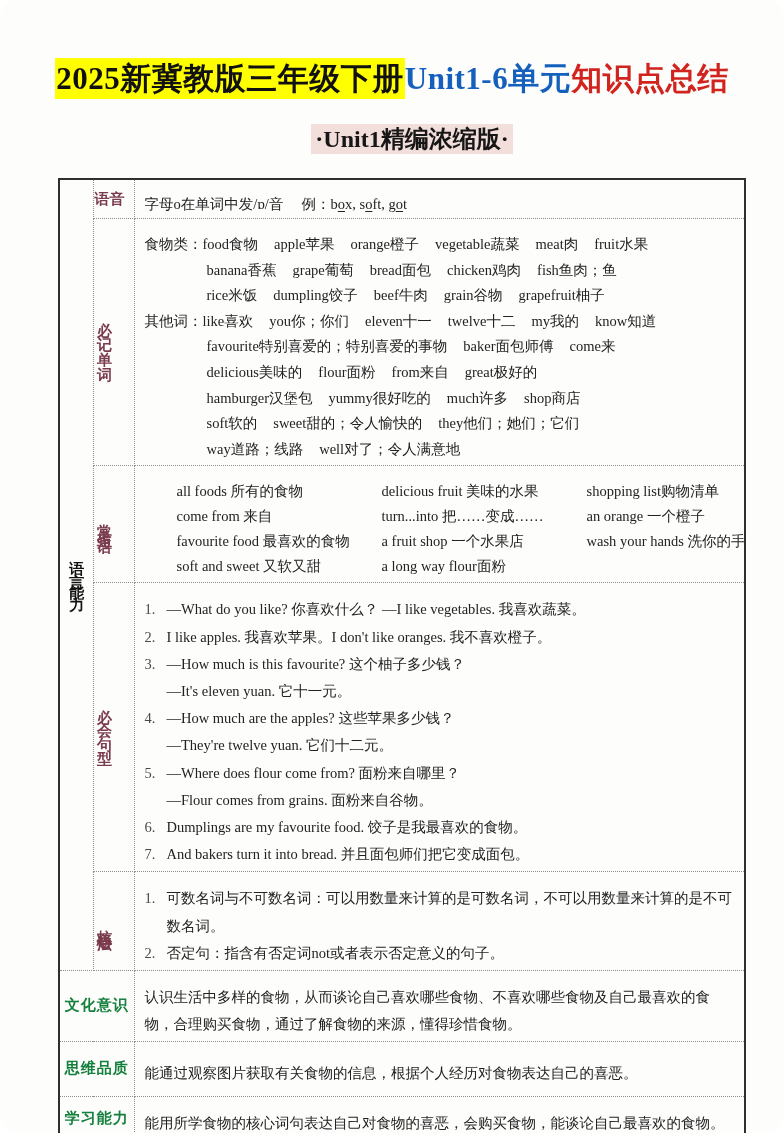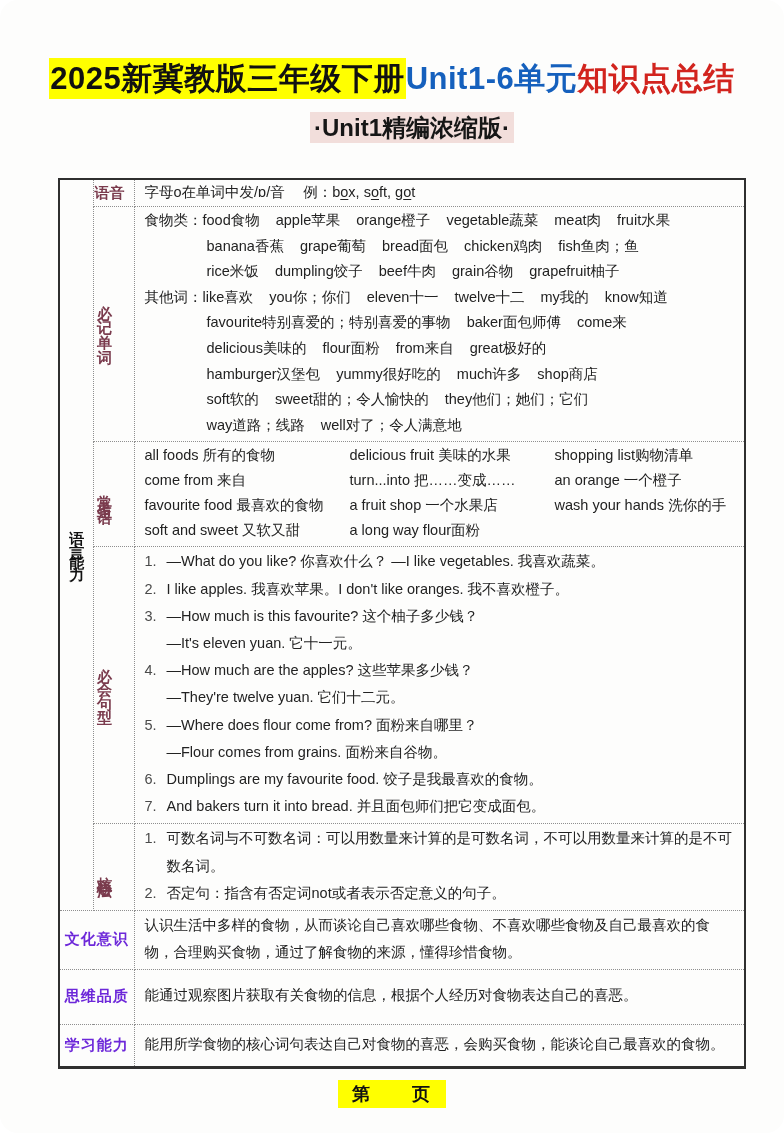--- a/index.html
+++ b/index.html
@@ -7,61 +7,61 @@
     --title-blue:#1560bd;
     --title-red:#d2241e;
     --subtitle-pink:#f2dedb;
     --label-maroon:#7a3b4d;
     --border-dark:#2f2f2f;
     --border-dot:#8f8f8f;
   }
   html,body{margin:0;padding:0;background:#ffffff;}
   .page{
     position:relative;width:784px;height:1133px;background:#fdfdfc;overflow:hidden;
-    font-family:Liberation Sans, sans-serif;color:#1c1c1c;border-radius:18px;
+    font-family:Liberation Serif, serif;color:#1c1c1c;border-radius:18px;
   }
   
   .title{
     padding-top:56px;text-align:center;font-size:31px;font-weight:bold;
     letter-spacing:0.5px;line-height:46px;white-space:nowrap;
   }
   .title .t-hl{background:var(--highlight-yellow);color:#111;padding:3px 1px;}
   .title .t-blue{color:var(--title-blue);}
   .title .t-red{color:var(--title-red);}
-  .subtitle{margin-top:10px;text-align:center;font-size:24px;font-weight:bold;padding-left:40px;}
+  .subtitle{margin-top:21px;text-align:center;font-size:24px;font-weight:bold;padding-left:40px;}
   .subtitle .sub-hl{background:var(--subtitle-pink);color:#161616;padding:2px 4px;}
   
   table.sheet{
     position:absolute;left:58px;top:178px;width:688px;
     border-collapse:collapse;table-layout:fixed;
     border:2px solid var(--border-dark);border-bottom-width:3px;
     font-size:14.5px;
   }
   table.sheet td{border:1px dotted var(--border-dot);vertical-align:middle;}
   col.cA{width:34px;} col.cB{width:41px;} col.cC{width:auto;}
-  td.content{vertical-align:middle;padding:1px 8px 3px 10px;line-height:26px;color:#222;}
+  td.content{vertical-align:middle;padding:13px 8px 3px 10px;line-height:26px;color:#222;}
   
   td.lab{text-align:left;color:var(--label-maroon);font-weight:bold;font-size:15px;}
   .vtext{writing-mode:vertical-rl;text-orientation:upright;margin:0 auto;display:inline-block;}
   .ls-a{letter-spacing:15px;} 
   .ls-b{letter-spacing:5px;}  
   .ls-c{letter-spacing:14px;} 
   .ls-d{letter-spacing:2px;}  
   td.outer{ text-align:center;color:#111;font-weight:bold;font-size:15px;}
   td.outer .vtext{letter-spacing:12px;}
-  td.hlab{text-align:center;color:#6d28d9;font-weight:bold;font-size:15px;letter-spacing:1px;}
+  td.hlab{text-align:center;color:#15803d;font-weight:bold;font-size:15px;letter-spacing:1px;}
   
   .phon{white-space:pre;line-height:22px;}
   .phon .u{text-decoration:underline;text-underline-offset:2px;}
   
   .wline{display:flex;gap:16px;line-height:25.6px;white-space:nowrap;align-items:center;}
   .wline.indent{padding-left:62px;}
   .seg{white-space:pre;}
   
-  .pline{display:grid;grid-template-columns:205px 205px 1fr;line-height:25px;white-space:nowrap;}
+  .pline{display:grid;grid-template-columns:205px 205px 1fr;line-height:25px;white-space:nowrap;margin-left:32px;}
   
   .sline{display:flex;line-height:27.2px;}
   .sline .num{flex:none;width:22px;color:#4a4a4a;}
   .sline .stext{flex:1;}
   
   .para{line-height:27px;}
   
   .footer{position:absolute;left:0;top:1082px;width:100%;text-align:center;}
   .footer .pg{background:var(--highlight-yellow);color:#111;font-weight:bold;font-size:18px;padding:4px 14px;letter-spacing:2px;}
 </style>
@@ -284,17 +284,14 @@
       <td class="hlab" colspan="2">
         <span>学习能力</span>
       </td>
       <td class="content">
         <div class="para">能用所学食物的核心词句表达自己对食物的喜恶，会购买食物，能谈论自己最喜欢的食物。</div>
       </td>
     </tr>
   </tbody>
     </table>
 
-  <div class="footer">
-    <span class="pg">第　　页</span>
-  </div>
 
 </div>
 
 </body></html>

